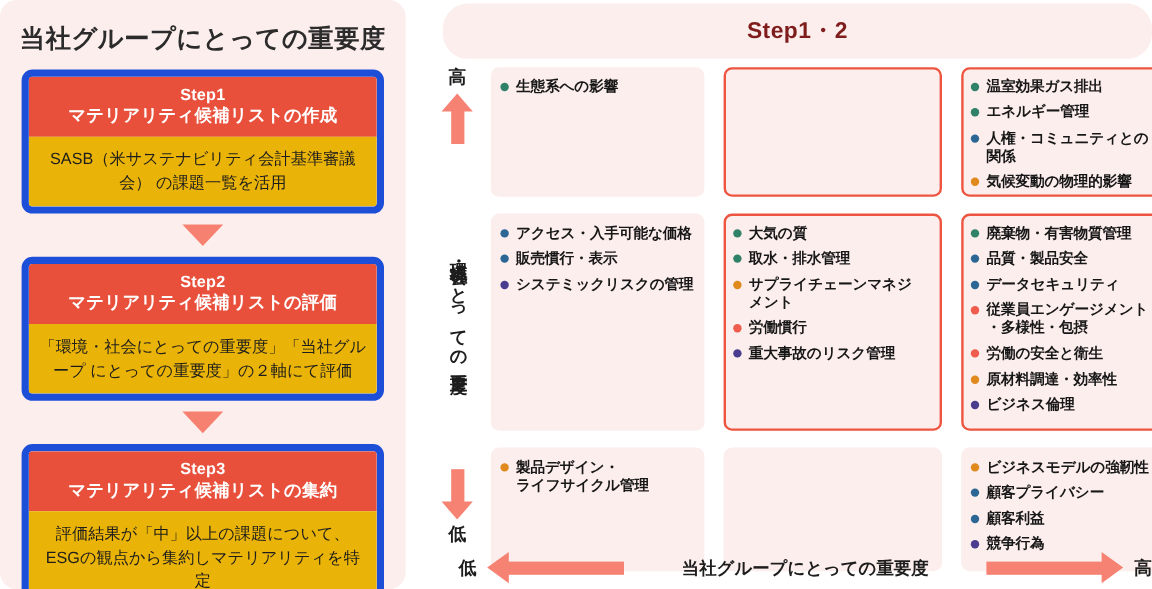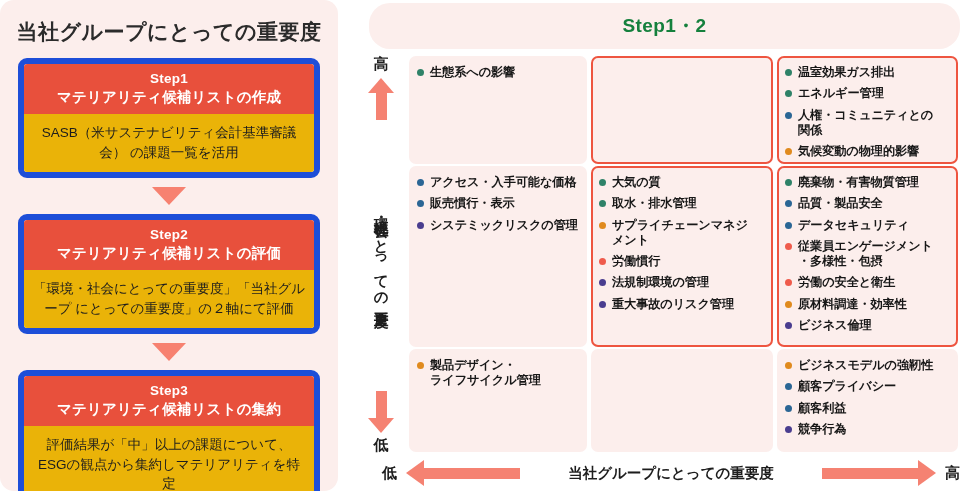--- a/index.html
+++ b/index.html
@@ -64,21 +64,21 @@
   #right-panel {
     position: absolute; left: 352px; top: 0;
     width: 608px; height: 491px;
   }
   #matrix-title {
     position: absolute; left: 17px; top: 3px;
     width: 591px; height: 46px;
     background: #fceeec;
     border-radius: 21px;
     display: flex; align-items: center; justify-content: center;
-    font-size: 19px; font-weight: bold; color: #15803d;
+    font-size: 19px; font-weight: bold; color: #7f1d1d;
     letter-spacing: .4px;
   }
 
   
   #y-axis {
     position: absolute; left: 3px; top: 55px;
     width: 52px; height: 400px;
     display: flex; flex-direction: column; align-items: center;
   }
   #y-high, #y-low {
@@ -114,21 +114,21 @@
     padding: 3px 0;
   }
 
   
   #grid {
     position: absolute; left: 55px; top: 55px;
     width: 553px; height: 398px;
     display: grid;
     grid-template-columns: 182px 186px 185px;
     grid-template-rows: 110px 183px 105px;
-    gap: 0px;
+    gap: 12px;
   }
   .cell {
     position: relative;
     margin: 1px 2px;
     border-radius: 7px;
     background: #fceeec;
     padding: 9px 6px 4px 8px;
   }
   .cell.hl {
     border: 2.5px solid #ee5540;
@@ -268,21 +268,20 @@
             <li style="--bc: #2b6695;">販売慣行・表示</li>
             <li style="--bc: #4a3d8f;">システミックリスクの管理</li>
           </ul>
         </div>
         <div class="cell hl">
           <ul>
             <li style="--bc: #2f8268;">大気の質</li>
             <li style="--bc: #2f8268;">取水・排水管理</li>
             <li style="--bc: #e08a1e;">サプライチェーンマネジメント</li>
             <li style="--bc: #ef5b4c;">労働慣行</li>
-            <li style="--bc: #4a3d8f;">法規制環境の管理</li>
             <li style="--bc: #4a3d8f;">重大事故のリスク管理</li>
           </ul>
         </div>
         <div class="cell hl">
           <ul>
             <li style="--bc: #2f8268;">廃棄物・有害物質管理</li>
             <li style="--bc: #2b6695;">品質・製品安全</li>
             <li style="--bc: #2b6695;">データセキュリティ</li>
             <li style="--bc: #ef5b4c;">従業員エンゲージメント
 ・多様性・包摂</li>

